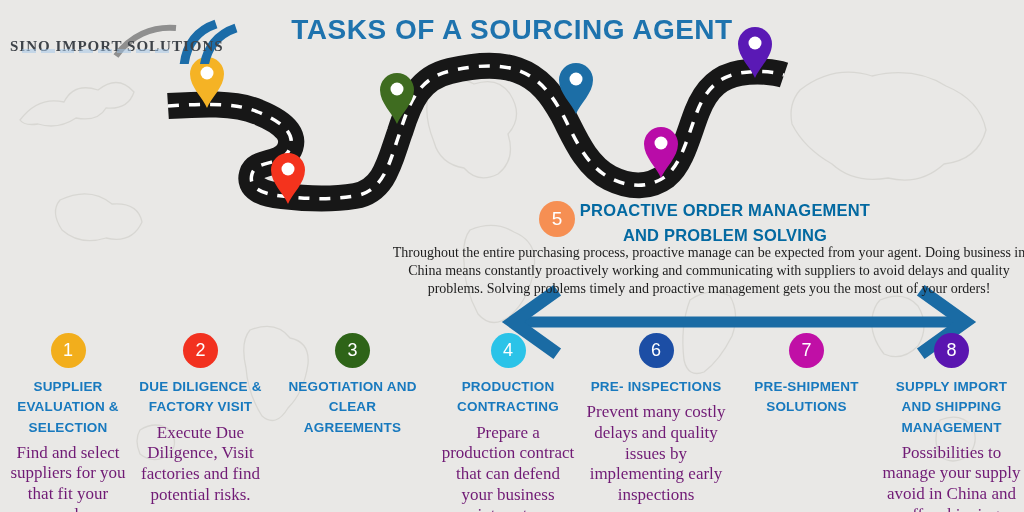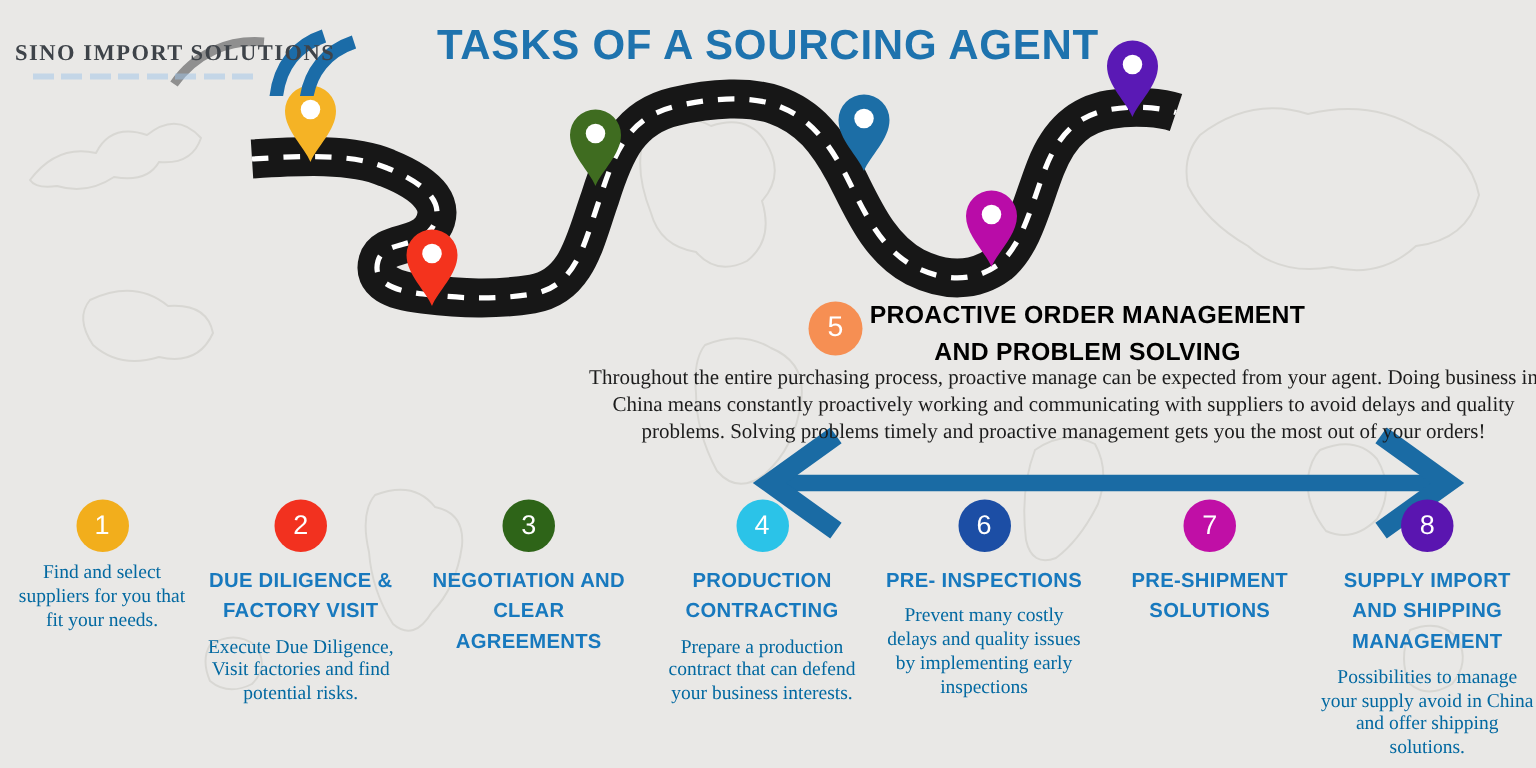--- a/index.html
+++ b/index.html
@@ -4,59 +4,59 @@
 <style>
   html,body{margin:0;padding:0;}
   .canvas{
     position:relative;width:1024px;height:512px;overflow:hidden;
     background:#e9e8e6;font-family:"Liberation Sans",sans-serif;
   }
   svg.layer{position:absolute;left:0;top:0;}
   
   .logo{position:absolute;left:8px;top:22px;width:235px;height:45px;}
   .logo-text{
-    position:absolute;left:2px;top:6px;
+    position:absolute;left:2px;top:16px;
     font-family:"Liberation Serif",serif;font-weight:bold;font-size:15px;
     letter-spacing:1px;color:#3e4349;white-space:nowrap;
   }
   .logo-tagline{
     position:absolute;left:14px;top:27px;width:148px;height:4px;opacity:.5;
     background:repeating-linear-gradient(90deg,#9fc4e8 0 14px,transparent 14px 19px);
   }
   
   .title{
     position:absolute;left:50%;top:14px;transform:translateX(-50%);
     font-size:28px;font-weight:800;letter-spacing:.5px;color:#1e73ae;white-space:nowrap;
   }
   
   .h5-badge{
     position:absolute;left:539px;top:201px;width:36px;height:36px;border-radius:50%;
     color:#fff;font-size:19px;display:flex;align-items:center;justify-content:center;
   }
   .h5-title{
     position:absolute;left:575px;top:198px;width:300px;text-align:center;
-    font-size:16.5px;font-weight:800;color:#000000;line-height:1.5;letter-spacing:.2px;
+    font-size:16.5px;font-weight:800;color:#0369a1;line-height:1.5;letter-spacing:.2px;
   }
   .h5-body{
     position:absolute;left:392px;top:244px;width:634px;text-align:center;
     font-family:"Liberation Serif",serif;font-size:14px;line-height:1.3;color:#1c1c1c;
   }
   
   .task-col{position:absolute;top:333px;text-align:center;}
   .task-num{
     width:35px;height:35px;border-radius:50%;margin:0 auto;color:#fff;font-size:18px;
     display:flex;align-items:center;justify-content:center;
   }
   .task-title{
     margin-top:9px;font-size:13.5px;font-weight:800;color:#1879be;
     line-height:1.5;letter-spacing:.2px;
   }
   .task-desc{
-    margin-top:5px;font-family:"Liberation Serif",serif;font-size:13px;
-    line-height:1.22;color:#0369a1;
+    margin-top:5px;font-family:"Liberation Serif",serif;font-size:17px;
+    line-height:1.22;color:#701a75;
   }
 </style>
 </head>
 <body>
 
 <div class="canvas">
 
   <svg class="layer" width="1024" height="512" viewBox="0 0 1024 512">
 
     <g fill="none" stroke="#d8d7d3" stroke-width="1.3">
@@ -128,20 +128,21 @@
   </div>
 
   <div class="title">TASKS OF A SOURCING AGENT</div>
 
   <div class="h5-badge" style="background: rgb(246, 143, 83);">5</div>
   <div class="h5-title">PROACTIVE ORDER MANAGEMENT AND PROBLEM SOLVING</div>
   <div class="h5-body">Throughout the entire purchasing process, proactive manage can be expected from your agent. Doing business in China means constantly proactively working and communicating with suppliers to avoid delays and quality problems. Solving problems timely and proactive management gets you the most out of your orders!</div>
 
   <div class="task-col" style="left:7px;width:122px;">
     <div class="task-num" style="background: rgb(242, 174, 28);">1</div>
+    <div class="task-title">SUPPLIER EVALUATION &amp; SELECTION</div>
     <div class="task-desc">Find and select suppliers for you that fit your needs.</div>
   </div>
 
   <div class="task-col" style="left:135px;width:131px;">
     <div class="task-num" style="background: rgb(242, 49, 31);">2</div>
     <div class="task-title">DUE DILIGENCE &amp; FACTORY VISIT</div>
     <div class="task-desc">Execute Due Diligence, Visit factories and find potential risks.</div>
   </div>
 
   <div class="task-col" style="left:281px;width:143px;">

